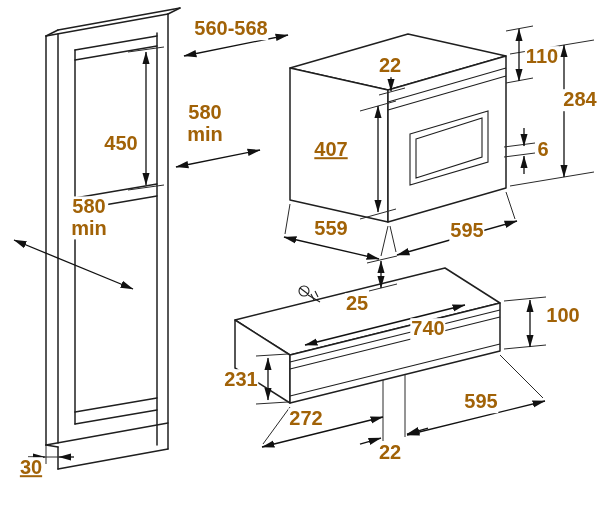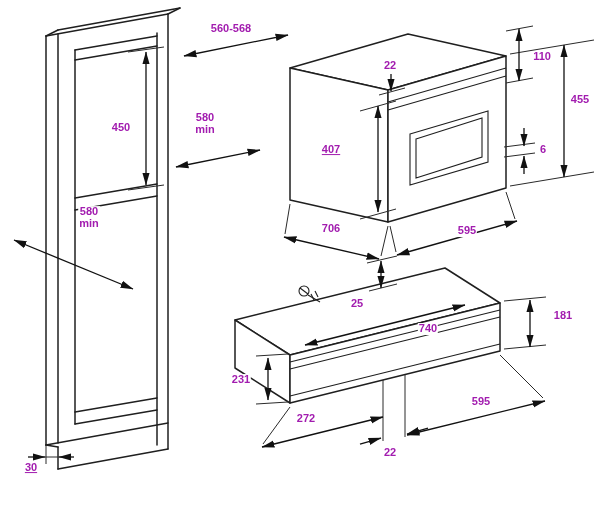--- a/index.html
+++ b/index.html
@@ -13,23 +13,23 @@
   svg{position:absolute;left:0;top:0;}
   .edge{stroke:#1f1f1f;stroke-width:1.5;fill:none;stroke-linecap:round;}
   .face{stroke:#1f1f1f;stroke-width:1.5;fill:#ffffff;stroke-linejoin:round;}
   .thin{stroke:#1f1f1f;stroke-width:1.1;fill:none;}
   .dim{stroke:#111111;stroke-width:1.3;fill:none;}
   .ext{stroke:#2a2a2a;stroke-width:1;fill:none;}
   .lbl{
     position:absolute;
     transform:translate(-50%,-50%);
     font-weight:bold;
-    font-size:11px;
+    font-size:20px;
     line-height:1.08;
-    color:#a21caf;
+    color:#a16207;
     background:#ffffff;
     padding:0 1px;
     white-space:pre-line;
     text-align:center;
   }
 </style>
 </head>
 <body>
 
 <div class="stage">
@@ -144,34 +144,34 @@
       <line class="dim" x1="530" y1="300" x2="530" y2="347" marker-start="url(#ar)" marker-end="url(#ar)"></line>
       <line class="dim" x1="268" y1="358" x2="268" y2="400" marker-start="url(#ar)" marker-end="url(#ar)"></line>
       <line class="dim" x1="262" y1="447" x2="383" y2="417" marker-start="url(#ar)" marker-end="url(#ar)"></line>
       <line class="dim" x1="407" y1="435" x2="545" y2="401" marker-start="url(#ar)" marker-end="url(#ar)"></line>
       <line class="dim" x1="360" y1="444" x2="381" y2="438" marker-end="url(#ar)"></line>
       <line class="dim" x1="428" y1="428" x2="407" y2="434" marker-end="url(#ar)"></line>
     </g>
   </svg>
 
   <div class="lbl" style="left:231px;top:29px;">560-568</div>
-  <div class="lbl" style="left:121px;top:128px;">450</div>
+  <div class="lbl" style="left:121px;top:144px;">450</div>
   <div class="lbl" style="left:205px;top:124px;">580
 min</div>
   <div class="lbl" style="left:89px;top:218px;">580
 min</div>
   <div class="lbl" style="left:31px;top:468px;text-decoration:underline;">30</div>
   <div class="lbl" style="left:390px;top:66px;">22</div>
   <div class="lbl" style="left:542px;top:57px;">110</div>
-  <div class="lbl" style="left:580px;top:100px;">455</div>
+  <div class="lbl" style="left:580px;top:100px;">284</div>
   <div class="lbl" style="left:331px;top:150px;text-decoration:underline;">407</div>
   <div class="lbl" style="left:543px;top:150px;">6</div>
-  <div class="lbl" style="left:331px;top:229px;">706</div>
+  <div class="lbl" style="left:331px;top:229px;">559</div>
   <div class="lbl" style="left:467px;top:231px;">595</div>
   <div class="lbl" style="left:357px;top:272px;margin-top:32px;">25</div>
   <div class="lbl" style="left:428px;top:329px;">740</div>
-  <div class="lbl" style="left:563px;top:316px;">181</div>
+  <div class="lbl" style="left:563px;top:316px;">100</div>
   <div class="lbl" style="left:241px;top:380px;">231</div>
   <div class="lbl" style="left:306px;top:419px;">272</div>
   <div class="lbl" style="left:481px;top:402px;">595</div>
   <div class="lbl" style="left:390px;top:453px;">22</div>
 
 </div>
 
 </body></html>

